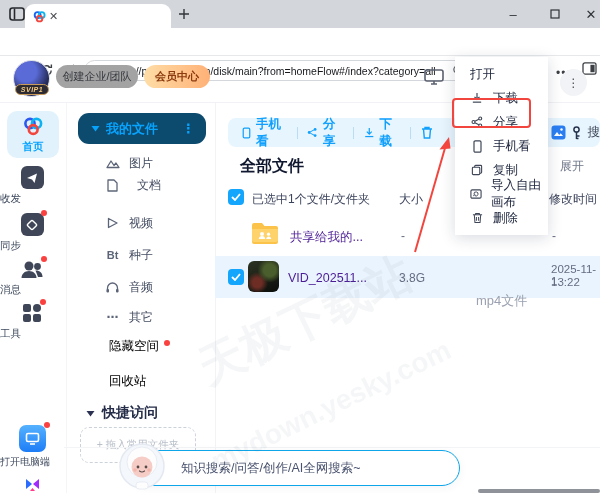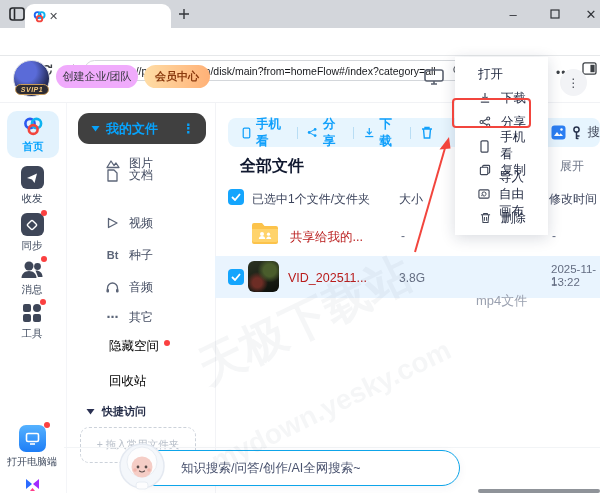--- a/index.html
+++ b/index.html
@@ -27,71 +27,71 @@
 
   
   .pagehead-sep { left:0; top:102px; width:600px; height:1px; background:#f1f2f5; }
   .user-avatar { left:13px; top:60px; width:37px; height:37px; border-radius:50%;
                  background:radial-gradient(circle at 35% 30%, #5a6bd8 0 30%, #232a56 70%); border:1px solid #d8dbe2; }
   .svip { left:15px; top:84px; width:34px; height:11px; background:#2c2b33; border:1px solid #c89b5a;
           border-radius:6px; color:#f3c87e; font-size:7px; font-weight:bold; font-style:italic;
           display:flex; align-items:center; justify-content:center; letter-spacing:.5px; }
   .pill { height:23px; border-radius:13px; display:flex; align-items:center; justify-content:center;
           font-size:11px; }
-  .pill-team { left:56px; top:65px; width:82px; background:#f0abfc; color:#33363c; }
+  .pill-team { left:56px; top:65px; width:82px; background:#a3a3a3; color:#33363c; }
   .pill-vip { left:144px; top:65px; width:66px; font-weight:bold; color:#8c3a0e;
               background:linear-gradient(90deg,#ffdda6,#ffb177); }
   .more-circle { left:560px; top:69px; width:27px; height:27px; border-radius:50%; background:#f2f3f6;
                  display:flex; align-items:center; justify-content:center; color:#4a4e59; font-size:12px; letter-spacing:0; }
 
   
   .rail-sep { left:66px; top:103px; width:1px; height:390px; background:#f4f5f8; }
-  .rail-item { width:64px; text-align:center; }
+  .rail-item { width:64px; }
   .rail-label { font-size:10.5px; color:#3f4a5e; margin-top:3px; }
   .rail-home { left:7px; top:111px; width:52px; height:47px; background:#e2f2fd; border-radius:10px;
                display:flex; flex-direction:column; align-items:center; justify-content:center; }
   .rail-home .rail-label { color:#08a4fd; font-weight:bold; }
   .railbox { width:23px; height:23px; border-radius:6px; background:#3e4658; margin:0 auto;
              display:flex; align-items:center; justify-content:center; position:relative; }
   .reddot { position:absolute; width:6px; height:6px; border-radius:50%; background:#fb4040; }
   .open-pc-ic { width:27px; height:27px; border-radius:7px; margin:0 auto; position:relative;
                 background:linear-gradient(180deg,#55b2ff,#1d7df6); display:flex; align-items:center; justify-content:center; }
 
   
   .side-sep { left:215px; top:103px; width:1px; height:390px; background:#f2f3f6; }
-  .myfiles { left:78px; top:113px; width:128px; height:31px; background:#404040; border-radius:11px;
+  .myfiles { left:78px; top:113px; width:128px; height:31px; background:#0c4a6e; border-radius:11px;
              display:flex; align-items:center; color:#07a2fb; font-weight:bold; font-size:13px; }
   .cat { left:104px; width:110px; height:20px; display:flex; align-items:center; font-size:12px; color:#444d62; }
   .cat .ci { width:17px; color:#5c6578; font-size:12px; display:flex; justify-content:center; margin-right:8px; }
   .sideitem { left:109px; font-size:12.5px; color:#000000; font-weight:normal; }
   .dropbox { left:80px; top:427px; width:116px; height:36px; border:1.5px dashed #ccd2da; border-radius:9px;
              display:flex; align-items:center; justify-content:center; font-size:10.5px; color:#b9c0ca; }
 
   
   .toolbar { left:228px; top:118px; width:372px; height:29px; background:#e7f5fe; border-radius:8px;
              display:flex; align-items:center; color:#11a0fb; font-weight:bold; font-size:12.5px; }
   .tb-item { display:flex; align-items:center; gap:5px; }
   .tb-div { width:1px; height:12px; background:#b8ddf4; margin:0 10px; }
 
   
   .ftitle { left:240px; top:156px; font-size:16px; font-weight:bold; color:#10182f; }
   .expand { left:560px; top:158px; font-size:12px; color:#6e7688; }
   .check { width:16px; height:16px; background:#14a5fd; border-radius:4px; display:flex; align-items:center; justify-content:center; }
   .hdr { font-size:12px; color:#3c445c; }
-  .rowname { font-size:12.5px; color:#b91c1c; }
+  .rowname { font-size:12.5px; color:#4c1d95; }
   .cell { font-size:12px; color:#646d82; }
   .row2bg { left:215px; top:256px; width:385px; height:42px; background:#e9f4fe; }
   .thumb { left:248px; top:261px; width:31px; height:31px; border-radius:6px;
            background:radial-gradient(circle at 70% 30%, #4a5d2c 0 20%, transparent 40%),
                       radial-gradient(circle at 30% 70%, #6d2d25 0 15%, transparent 35%),
                       linear-gradient(160deg,#2c3322,#0c0e0b); }
 
   
   .menu { left:455px; top:57px; width:93px; background:#fff; border-radius:0; z-index:40;
-          box-shadow:0 3px 14px rgba(20,30,60,.16); padding:5px 12px; }
+          box-shadow:0 3px 14px rgba(20,30,60,.16); padding:5px 4px; }
   .mi { height:24px; display:flex; align-items:center; padding-left:11px; font-size:12.5px; color:#222a41; }
   .mi .mic { width:14px; margin-right:9px; display:flex; justify-content:center; }
   .redbox { left:452px; top:98px; width:79px; height:30px; border:2px solid #f2453d; border-radius:4px; z-index:45; }
 
   
   .wm { z-index:30; pointer-events:none; color:rgba(85,95,125,.06); font-weight:bold; white-space:nowrap; }
   .assist-pill { left:130px; top:450px; width:330px; height:36px; background:#fff; border:1px solid #0ea5e9;
                  border-radius:19px; box-shadow:0 2px 10px rgba(40,60,90,.05); display:flex; align-items:center; z-index:20; }
   .assist-text { margin-left:50px; font-size:12.5px; color:#49526e; }
   .bottom-sep { left:64px; top:447px; width:536px; height:1px; background:#f2f4f6; }
@@ -279,21 +279,21 @@
 </div>
 
 <div class="abs cat" style="top:153px;">
   <span class="ci">
     <svg width="14" height="12" viewBox="0 0 14 12">
         <path d="M1 10.5L5 4l3 4.5 2-2.5 3 4.5z" fill="none" stroke="#5c6578" stroke-width="1.3" stroke-linejoin="round"></path>
       </svg>
   </span>
     <span>图片</span>
 </div>
-<div class="abs cat" style="top:165px;">
+<div class="abs cat" style="top:175px;gap:8px;">
   <span class="ci">
     <svg width="11" height="13" viewBox="0 0 11 13">
         <path d="M1 1h6l3 3v8H1z" fill="none" stroke="#5c6578" stroke-width="1.3" stroke-linejoin="round"></path>
       </svg>
   </span>
     <span>文档</span>
 </div>
 <div class="abs cat" style="top:213px;">
   <span class="ci">
     <svg width="11" height="12" viewBox="0 0 11 12">
@@ -327,21 +327,21 @@
 </div>
 <div class="abs sideitem" style="top:373px;">
   <span>回收站</span>
 </div>
 <div class="abs" style="left:86px;top:404px;display:flex;align-items:center;">
   <span>
     <svg width="9" height="7" viewBox="0 0 9 7">
         <path d="M0.5 1h8L4.5 6.5z" fill="#2a3152"></path>
       </svg>
   </span>
-  <span style="margin-left:7px;font-size:11px;font-weight:bold;color:#252d48;">快捷访问</span>
+  <span style="margin-left:7px;font-size:14px;font-weight:bold;color:#252d48;">快捷访问</span>
 </div>
 <div class="abs dropbox">
   <span>+ 拖入常用文件夹</span>
 </div>
 
 <div class="abs toolbar">
   <div class="tb-item" style="margin-left:14px;">
     <svg width="11" height="14" viewBox="0 0 11 14">
         <rect x="1.5" y="1" width="8" height="12" rx="1.5" fill="none" stroke="#11a0fb" stroke-width="1.5"></rect>
       </svg>

